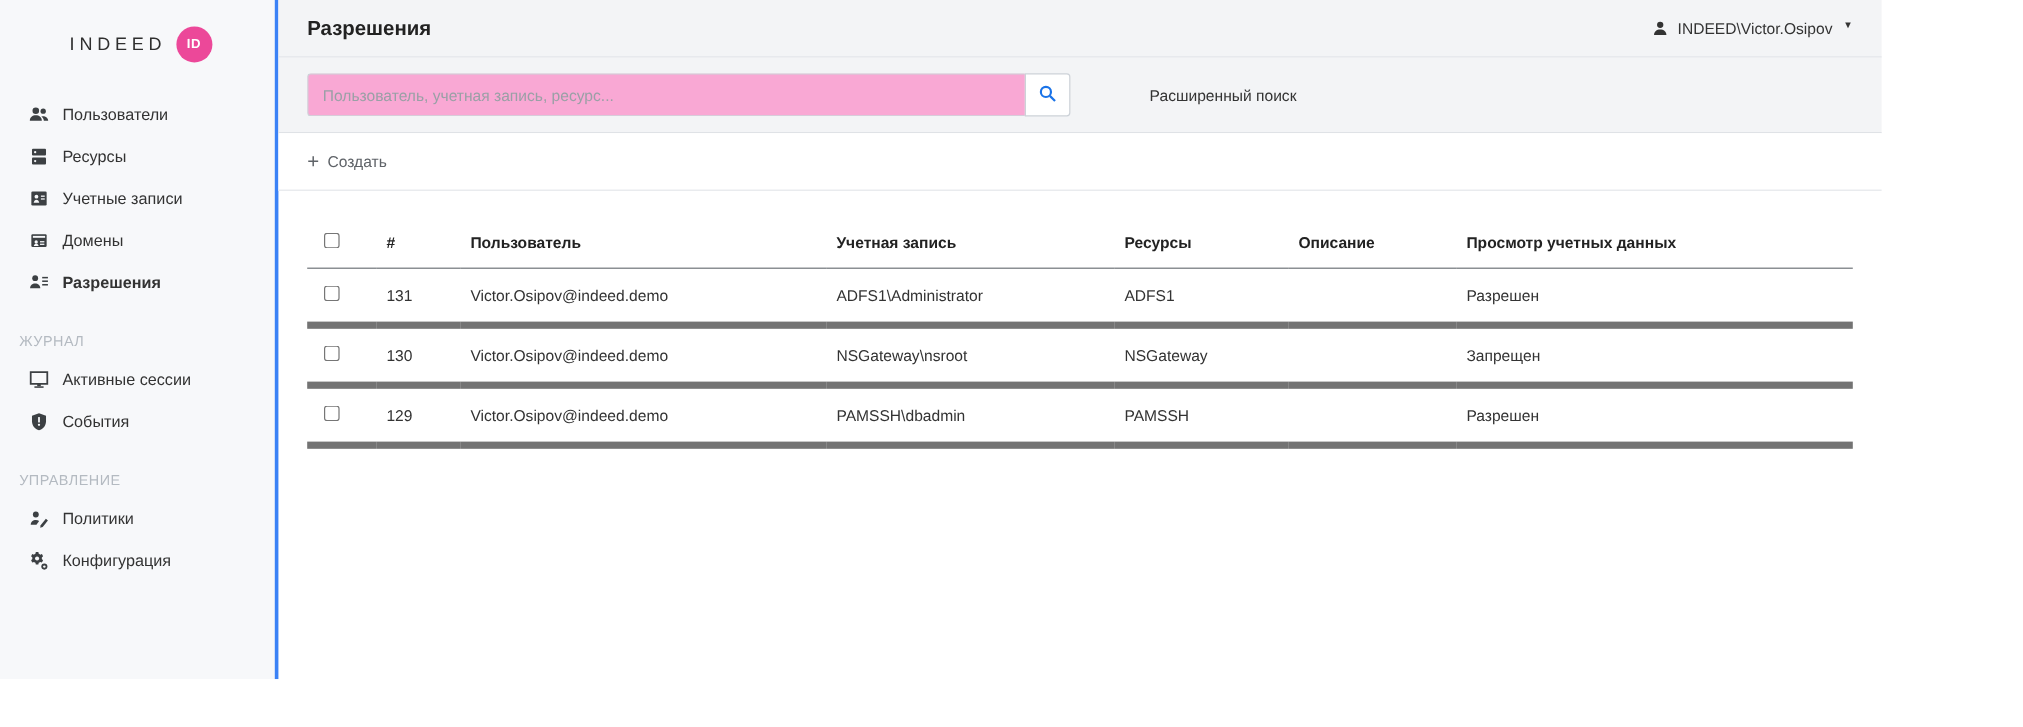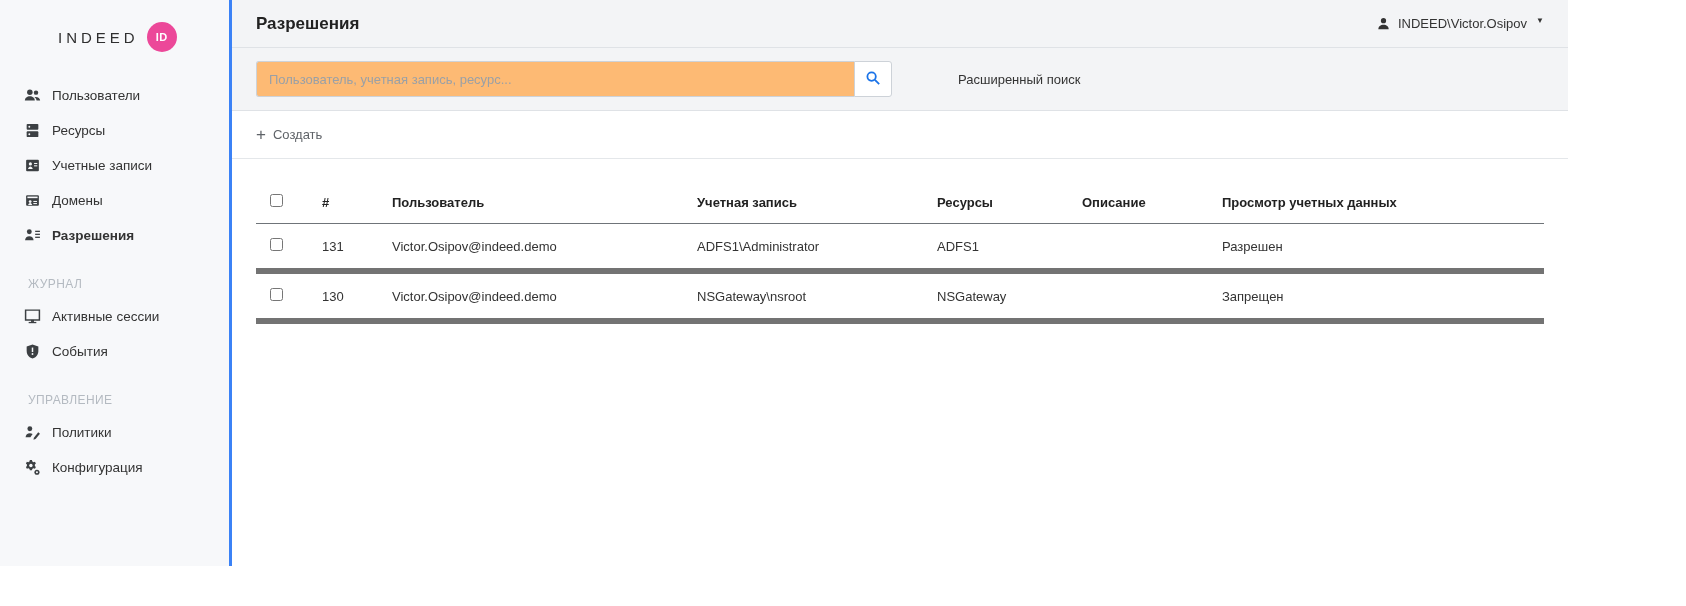--- a/index.html
+++ b/index.html
@@ -54,21 +54,21 @@
     gap: 11px;
     padding: 9px 24px;
     font-size: 13.5px;
     color: #333;
     cursor: pointer;
   }
   .nav-item.active { font-weight: 700; }
   .nav-item .icon { width: 17px; height: 17px; display: inline-flex; flex-shrink: 0; }
   .nav-item .icon svg { width: 100%; height: 100%; }
   .nav-section {
-    padding: 24px 24px 8px 28px;
+    padding: 24px 24px 8px 16px;
     font-size: 12px;
     color: #b4bac1;
     letter-spacing: .4px;
   }
   
   .main { flex: 1; display: flex; flex-direction: column; min-width: 0; }
   .topbar {
     height: 48px;
     background: #f3f4f6;
     border-bottom: 1px solid #dfe2e6;
@@ -102,21 +102,21 @@
     flex: 1;
     height: 36px;
     border: 1px solid #cdd2d8;
     border-right: none;
     border-radius: 3px 0 0 3px;
     padding: 0 12px;
     font-size: 13px;
     font-family: "Liberation Sans", sans-serif;
     color: #333;
     outline: none;
-    background: #fdba74;
+    background: #f9a8d4;
   }
   .search-input::placeholder { color: #9aa0a6; }
   .search-btn {
     width: 38px;
     height: 36px;
     border: 1px solid #cdd2d8;
     border-radius: 0 3px 3px 0;
     background: #fff;
     display: flex;
     align-items: center;
@@ -365,18 +365,27 @@
           </tr>
           <tr>
             <td class="cb-col"><input type="checkbox" style=""></td>
             <td>130</td>
             <td>Victor.Osipov@indeed.demo</td>
             <td>NSGateway\nsroot</td>
             <td>NSGateway</td>
             <td></td>
             <td>Запрещен</td>
           </tr>
+          <tr>
+            <td class="cb-col"><input type="checkbox" style=""></td>
+            <td>129</td>
+            <td>Victor.Osipov@indeed.demo</td>
+            <td>PAMSSH\dbadmin</td>
+            <td>PAMSSH</td>
+            <td></td>
+            <td>Разрешен</td>
+          </tr>
         </tbody>
       </table>
     </div>
 
   </div>
 </div>
 
 </body></html>

